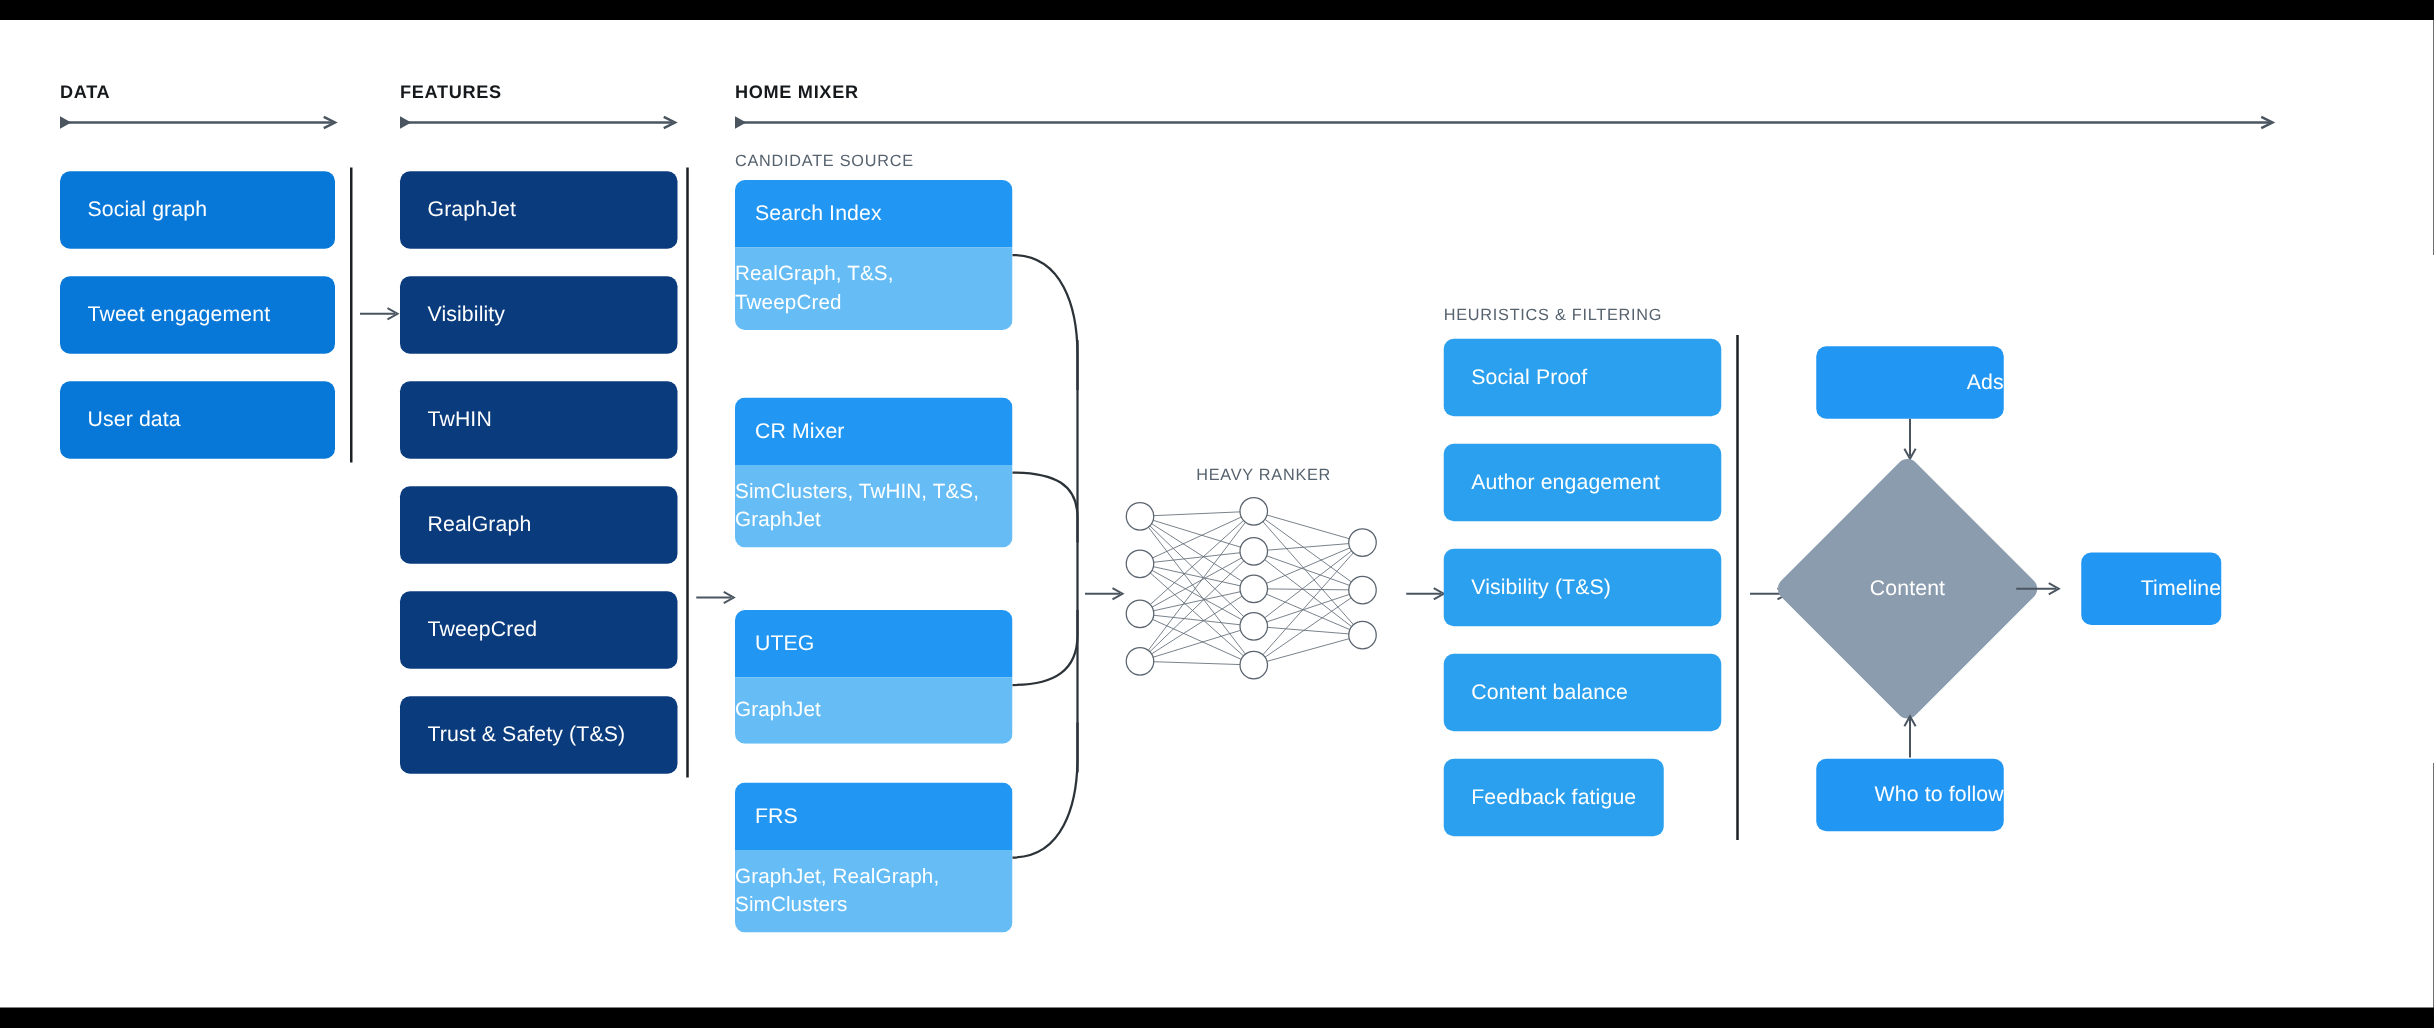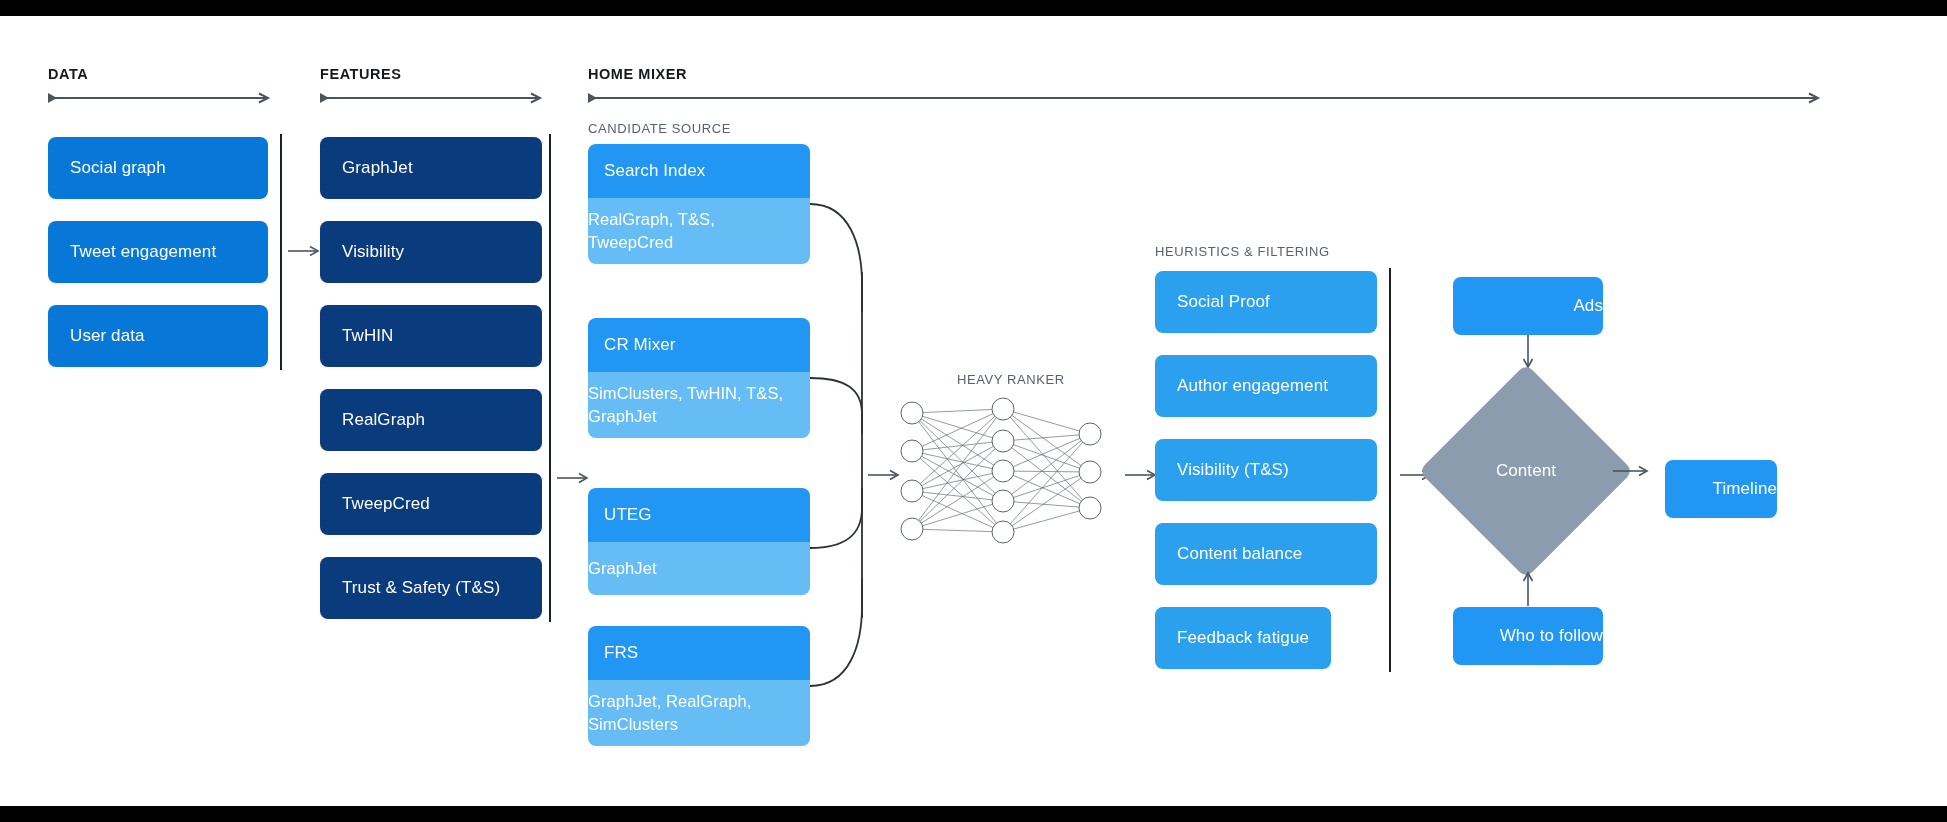--- a/index.html
+++ b/index.html
@@ -357,18 +357,18 @@
       <span>Who to follow</span>
     </div>
 
     <div class="connector" style="left:1613px; top:448px;">
       <svg width="40" height="14" viewBox="0 0 40 14">
         <line x1="0" y1="7" x2="32" y2="7" stroke="#4a5560" stroke-width="1.6"></line>
         <polyline points="26,2.5 34,7 26,11.5" fill="none" stroke="#4a5560" stroke-width="1.6"></polyline>
       </svg>
     </div>
 
-    <div class="box out" style="left:1665px; top:444px; width:112px; height:58px;">
+    <div class="box out" style="left:1665px; top:426px; width:112px; height:58px;">
       <span>Timeline</span>
     </div>
 
   </div>
 </div>
 
 </body></html>

